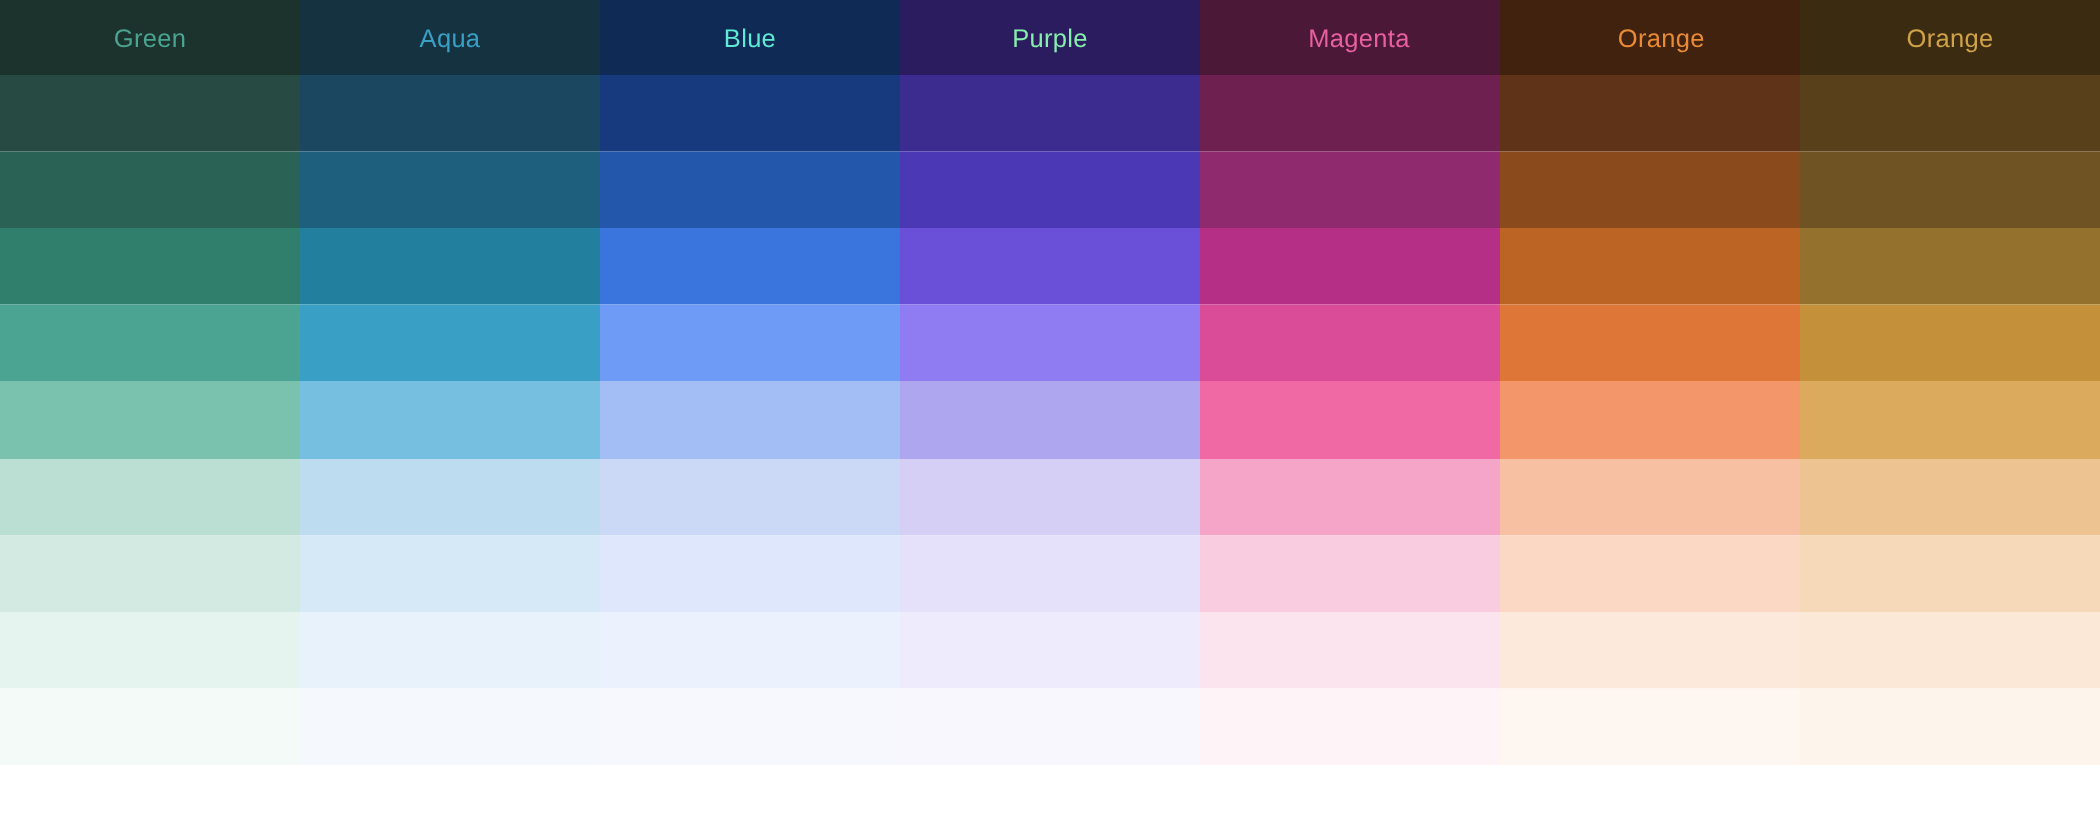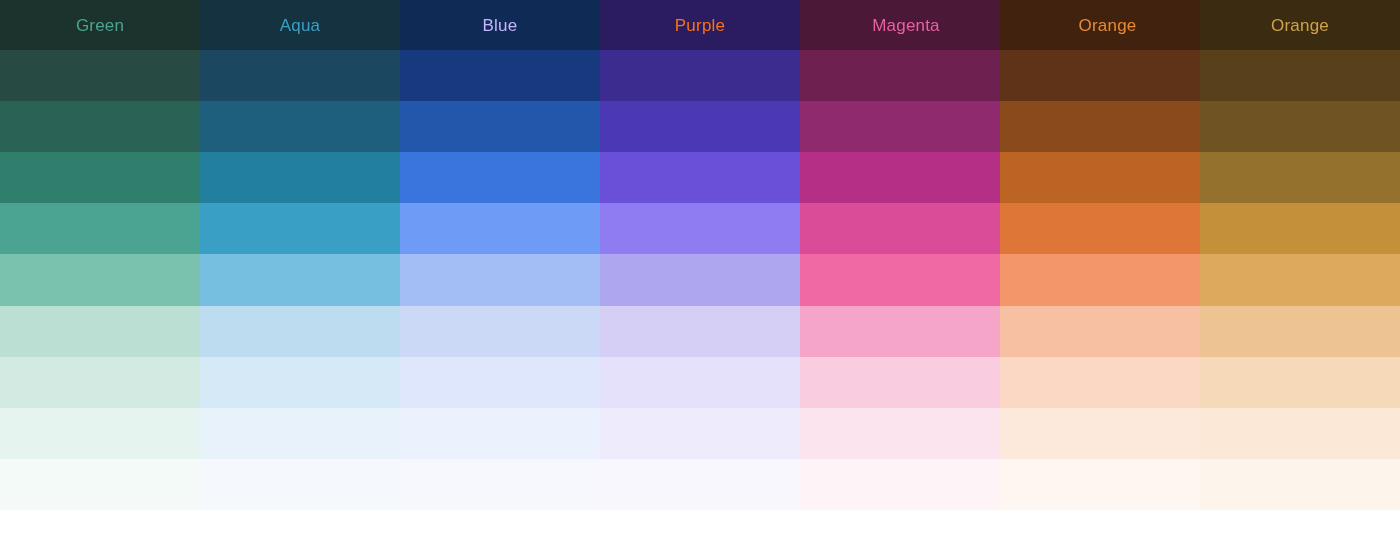--- a/index.html
+++ b/index.html
@@ -67,33 +67,33 @@
       <div class="swatch" style="background-color: rgb(31, 95, 126);"></div>
       <div class="swatch" style="background-color: rgb(34, 127, 158);"></div>
       <div class="swatch" style="background-color: rgb(58, 159, 196);"></div>
       <div class="swatch" style="background-color: rgb(118, 191, 224);"></div>
       <div class="swatch" style="background-color: rgb(189, 220, 240);"></div>
       <div class="swatch" style="background-color: rgb(214, 233, 247);"></div>
       <div class="swatch" style="background-color: rgb(232, 242, 251);"></div>
       <div class="swatch" style="background-color: rgb(245, 249, 253);"></div>
     </div>
     <div class="palette-column">
-      <div class="column-header" style="background-color: rgb(15, 42, 85); color: #c4b5fd;">Blue</div>
+      <div class="column-header" style="background-color: rgb(15, 42, 85); color: #5eead4;">Blue</div>
       <div class="swatch" style="background-color: rgb(23, 58, 126);"></div>
       <div class="swatch" style="background-color: rgb(34, 87, 172);"></div>
       <div class="swatch" style="background-color: rgb(58, 116, 221);"></div>
       <div class="swatch" style="background-color: rgb(110, 155, 245);"></div>
       <div class="swatch" style="background-color: rgb(163, 190, 244);"></div>
       <div class="swatch" style="background-color: rgb(203, 217, 247);"></div>
       <div class="swatch" style="background-color: rgb(222, 231, 251);"></div>
       <div class="swatch" style="background-color: rgb(235, 241, 253);"></div>
       <div class="swatch" style="background-color: rgb(246, 248, 254);"></div>
     </div>
     <div class="palette-column">
-      <div class="column-header" style="background-color: rgb(42, 28, 94); color: #f97316;">Purple</div>
+      <div class="column-header" style="background-color: rgb(42, 28, 94); color: #86efac;">Purple</div>
       <div class="swatch" style="background-color: rgb(61, 44, 144);"></div>
       <div class="swatch" style="background-color: rgb(74, 56, 181);"></div>
       <div class="swatch" style="background-color: rgb(106, 79, 216);"></div>
       <div class="swatch" style="background-color: rgb(143, 123, 242);"></div>
       <div class="swatch" style="background-color: rgb(174, 167, 240);"></div>
       <div class="swatch" style="background-color: rgb(213, 207, 245);"></div>
       <div class="swatch" style="background-color: rgb(229, 225, 250);"></div>
       <div class="swatch" style="background-color: rgb(238, 235, 252);"></div>
       <div class="swatch" style="background-color: rgb(248, 247, 254);"></div>
     </div>

